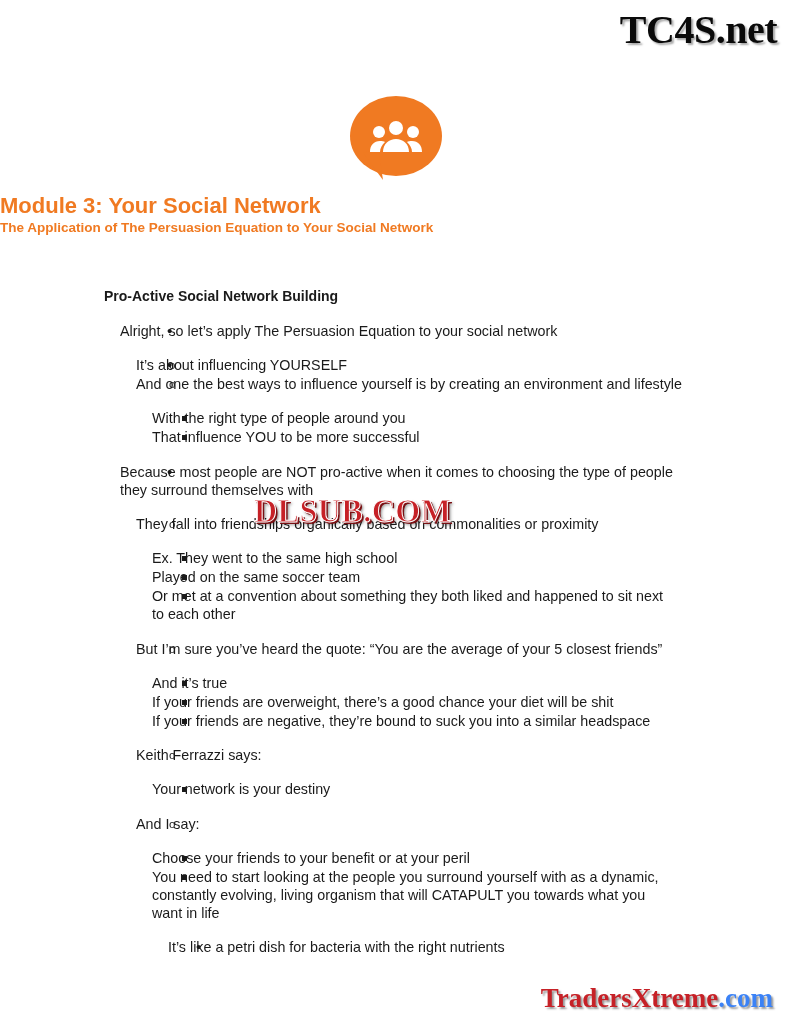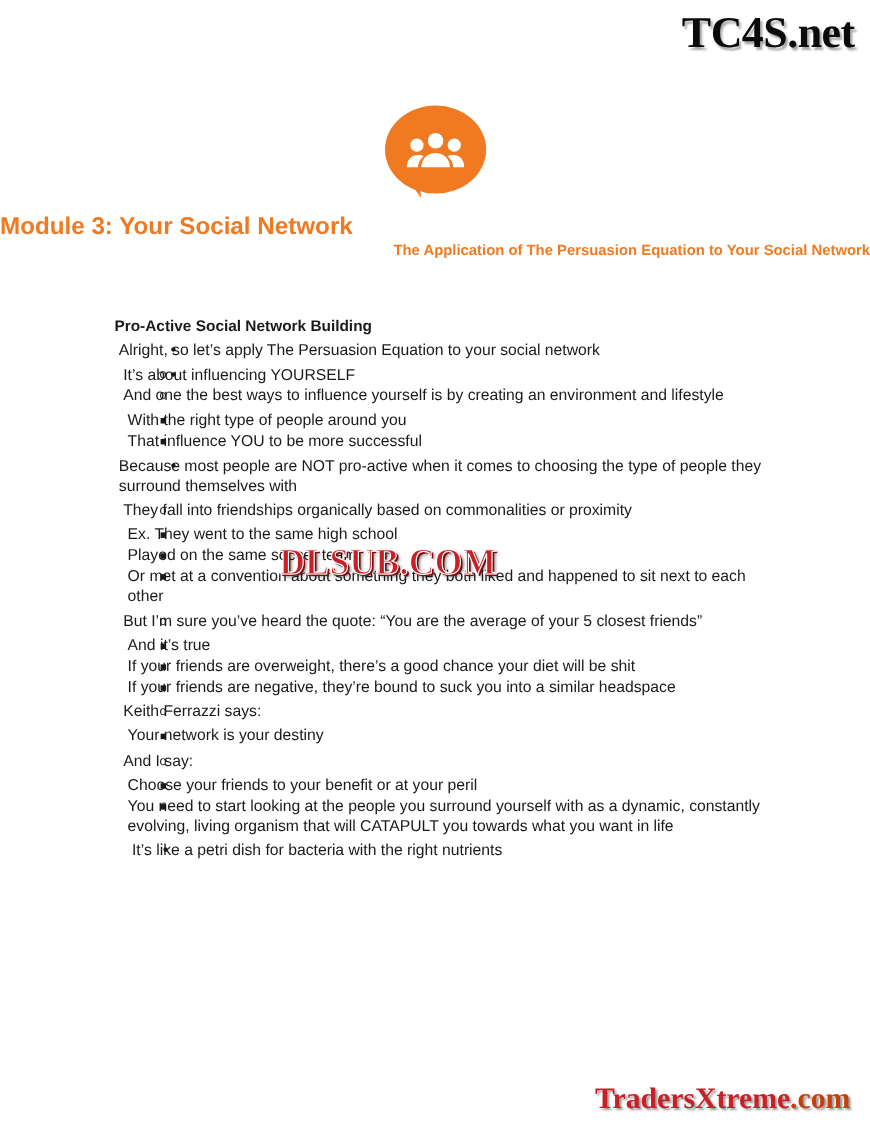--- a/index.html
+++ b/index.html
@@ -79,21 +79,21 @@
     top: 193px;
     width: 791px;
     font-size: 22px;
     font-weight: bold;
     color: #f07a22;
   }
   .doc-subtitle {
     position: absolute;
     top: 220px;
     width: 791px;
-    text-align: right;
+    text-align: left;
     font-size: 13.5px;
     font-weight: bold;
     color: #f07a22;
   }
   
   .content {
     position: absolute;
     top: 288px;
     left: 104px;
     width: 612px;
@@ -101,21 +101,21 @@
     font-size: 14.3px;
     line-height: 1.27;
   }
   .section-head {
     font-weight: bold;
     font-size: 14px;
     margin: 0 0 4px 0;
   }
   ul.lvl {
     list-style: none;
-    margin: 4px;
+    margin: 16px;
     padding: 0;
   }
   ul.lvl > li {
     position: relative;
     margin: 0 0 1px 0;
   }
   
   .l1 { padding-left: 70px; }
   .l1 > li::before {
     content: "\2022";
@@ -174,21 +174,21 @@
   .brand-bottom {
     position: absolute;
     bottom: 10px;
     right: 18px;
     font-family: "Liberation Serif", serif;
     font-size: 27px;
     font-weight: bold;
     color: #c62127;
     text-shadow: 2px 2px 2px rgba(0,0,0,0.4);
   }
-  .brand-bottom .dom { color: #c2410c; }
+  .brand-bottom .dom { color: #3b82f6; }
 </style>
 </head>
 <body>
 
 <div class="page">
 
   <div class="brand-top">TC4S.net</div>
 
   <div class="logo-wrap">
     <div class="logo">

